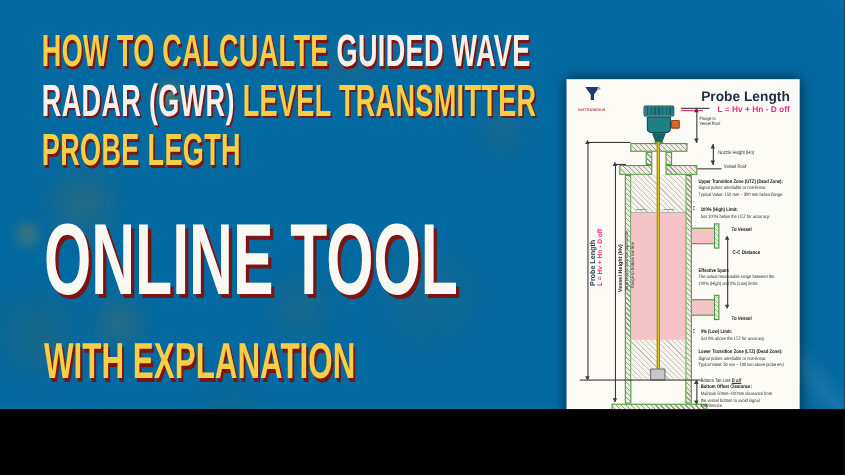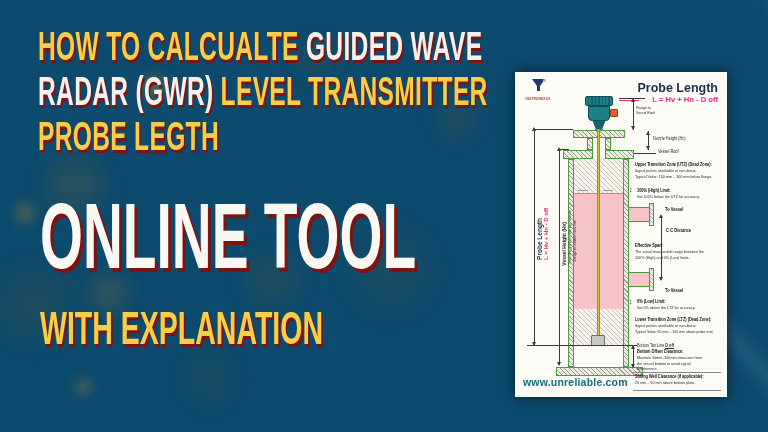--- a/index.html
+++ b/index.html
@@ -1,16 +1,16 @@
 <!DOCTYPE html>
 <html><head>
 <meta charset="utf-8">
 <style>
   html,body{margin:0;padding:0;background:#000;}
-  #stage{position:relative;width:768px;height:432px;background:#0c4a6e;overflow:hidden;
+  #stage{position:relative;width:768px;height:372px;background:#0369a1;overflow:hidden;
          font-family:"Liberation Sans",sans-serif;}
   .abs{position:absolute;}
   
   .bokeh{position:absolute;border-radius:50%;filter:blur(6px);pointer-events:none;}
   .streak{position:absolute;pointer-events:none;}
   
   .hl{position:absolute;left:38px;white-space:nowrap;font-weight:bold;
       transform:scaleX(.60);transform-origin:0 50%;font-size:41px;line-height:45px;
       letter-spacing:.5px;}
   .hl .yel{color:#f7ce46;text-shadow:2.5px 2.5px 0 #7c1412;}

